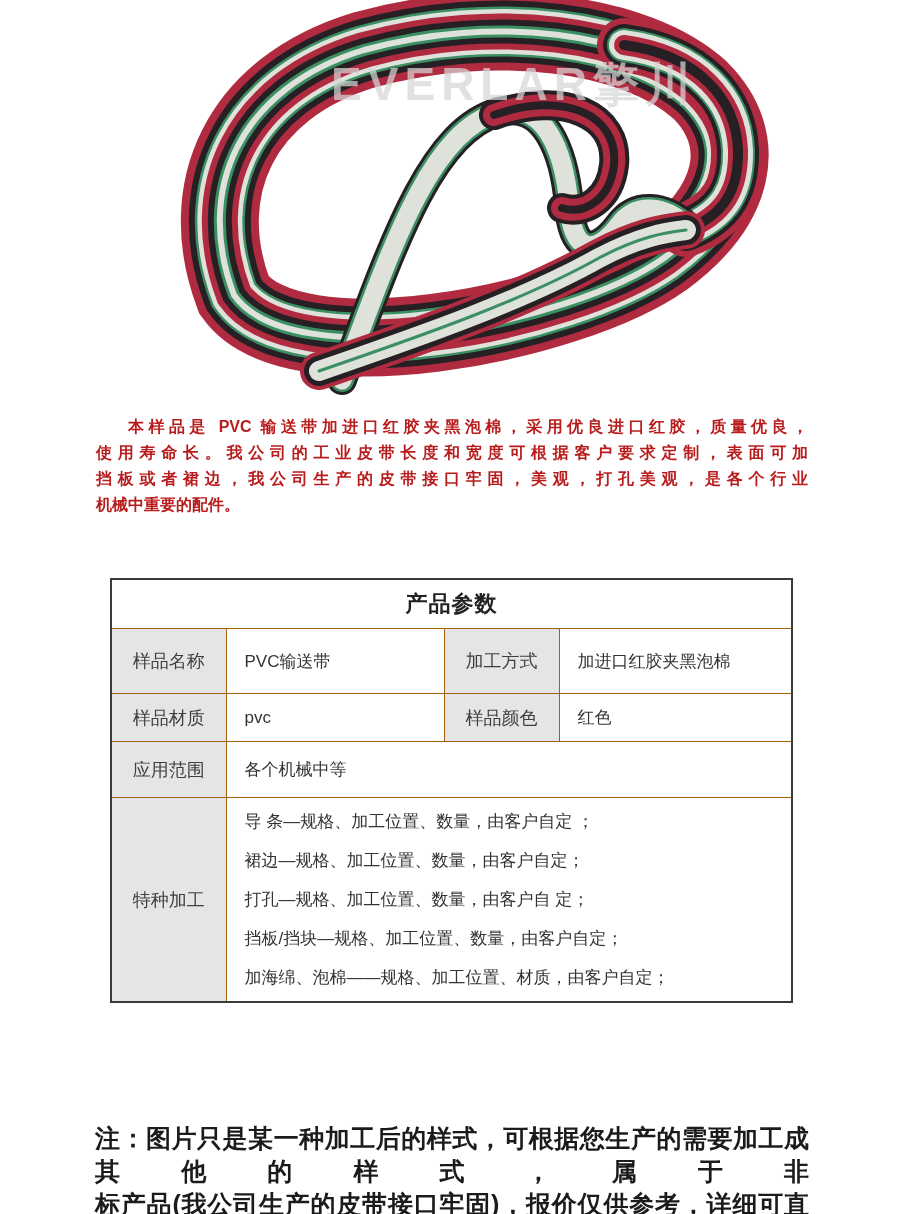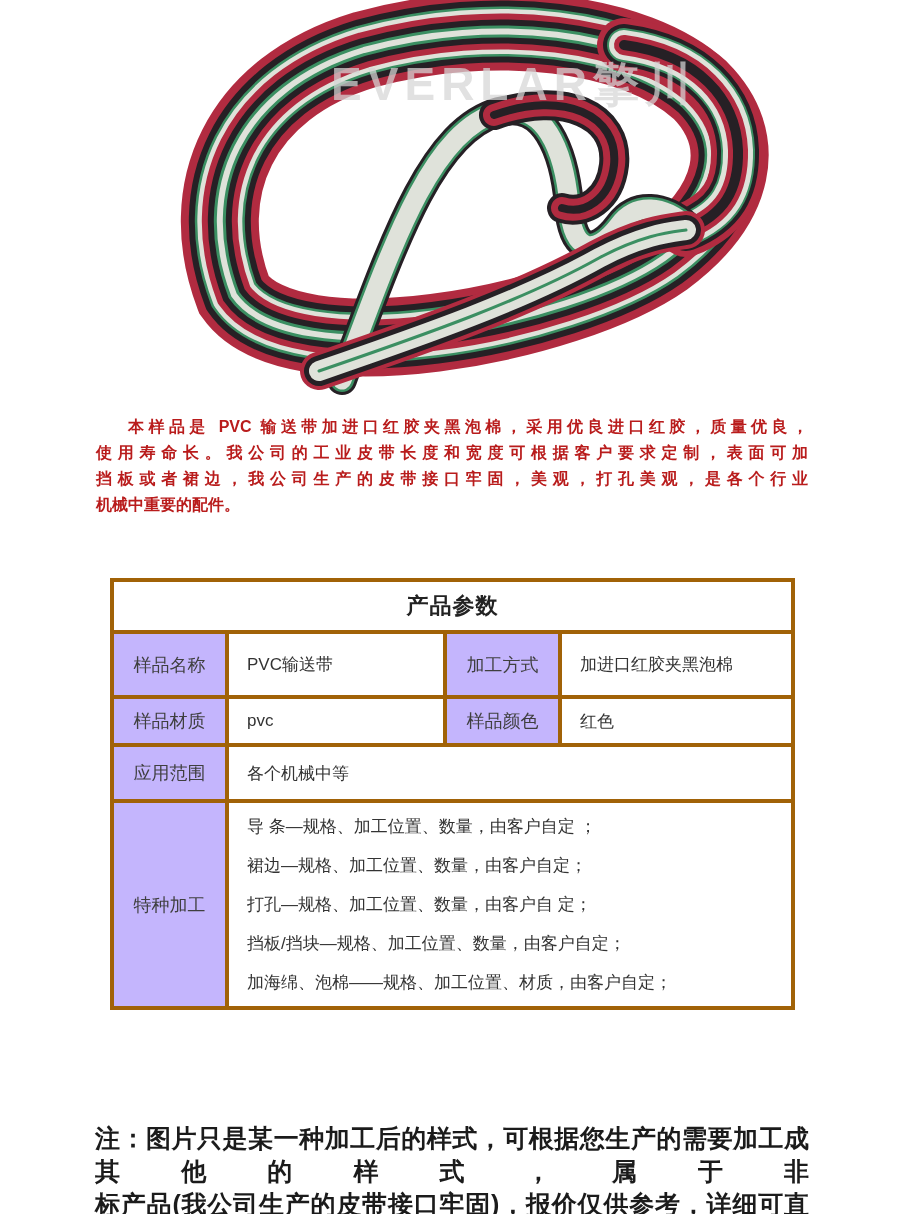--- a/index.html
+++ b/index.html
@@ -15,27 +15,27 @@
   }
   .desc-line{text-align:justify;}
   .desc-line.fill{text-align-last:justify;}
   .desc-line.indent{text-indent:2em;}
   
   table.params{
     position:absolute;top:578px;left:110px;width:681px;
     border-collapse:collapse;table-layout:fixed;
     border:2px solid #3a3a3a;
   }
-  .params th,.params td{border:4px solid #a16207;overflow:hidden;}
+  .params th,.params td{border:1px solid #a16207;overflow:hidden;}
   .params .title-cell{
     height:46px;background:#fff;text-align:center;
     font-size:22px;font-weight:bold;color:#222;letter-spacing:1px;
   }
   .params .lbl{
-    background:#c4b5fd;text-align:center;vertical-align:middle;
+    background:#e5e5e5;text-align:center;vertical-align:middle;
     font-size:18px;color:#3f3f3f;font-weight:400;
   }
   .params .val{
     background:#fff;text-align:left;vertical-align:middle;
     font-size:17px;color:#333;padding:4px 25px 4px 18px;
   }
   .h-r1{height:65px}.h-r2{height:48px}.h-r3{height:62px}
   .h-r4{height:56px}.h-r5{height:195px}.h-r6{height:52px}
   .cell-line{line-height:30px;}
   .special-line{line-height:39px;}

